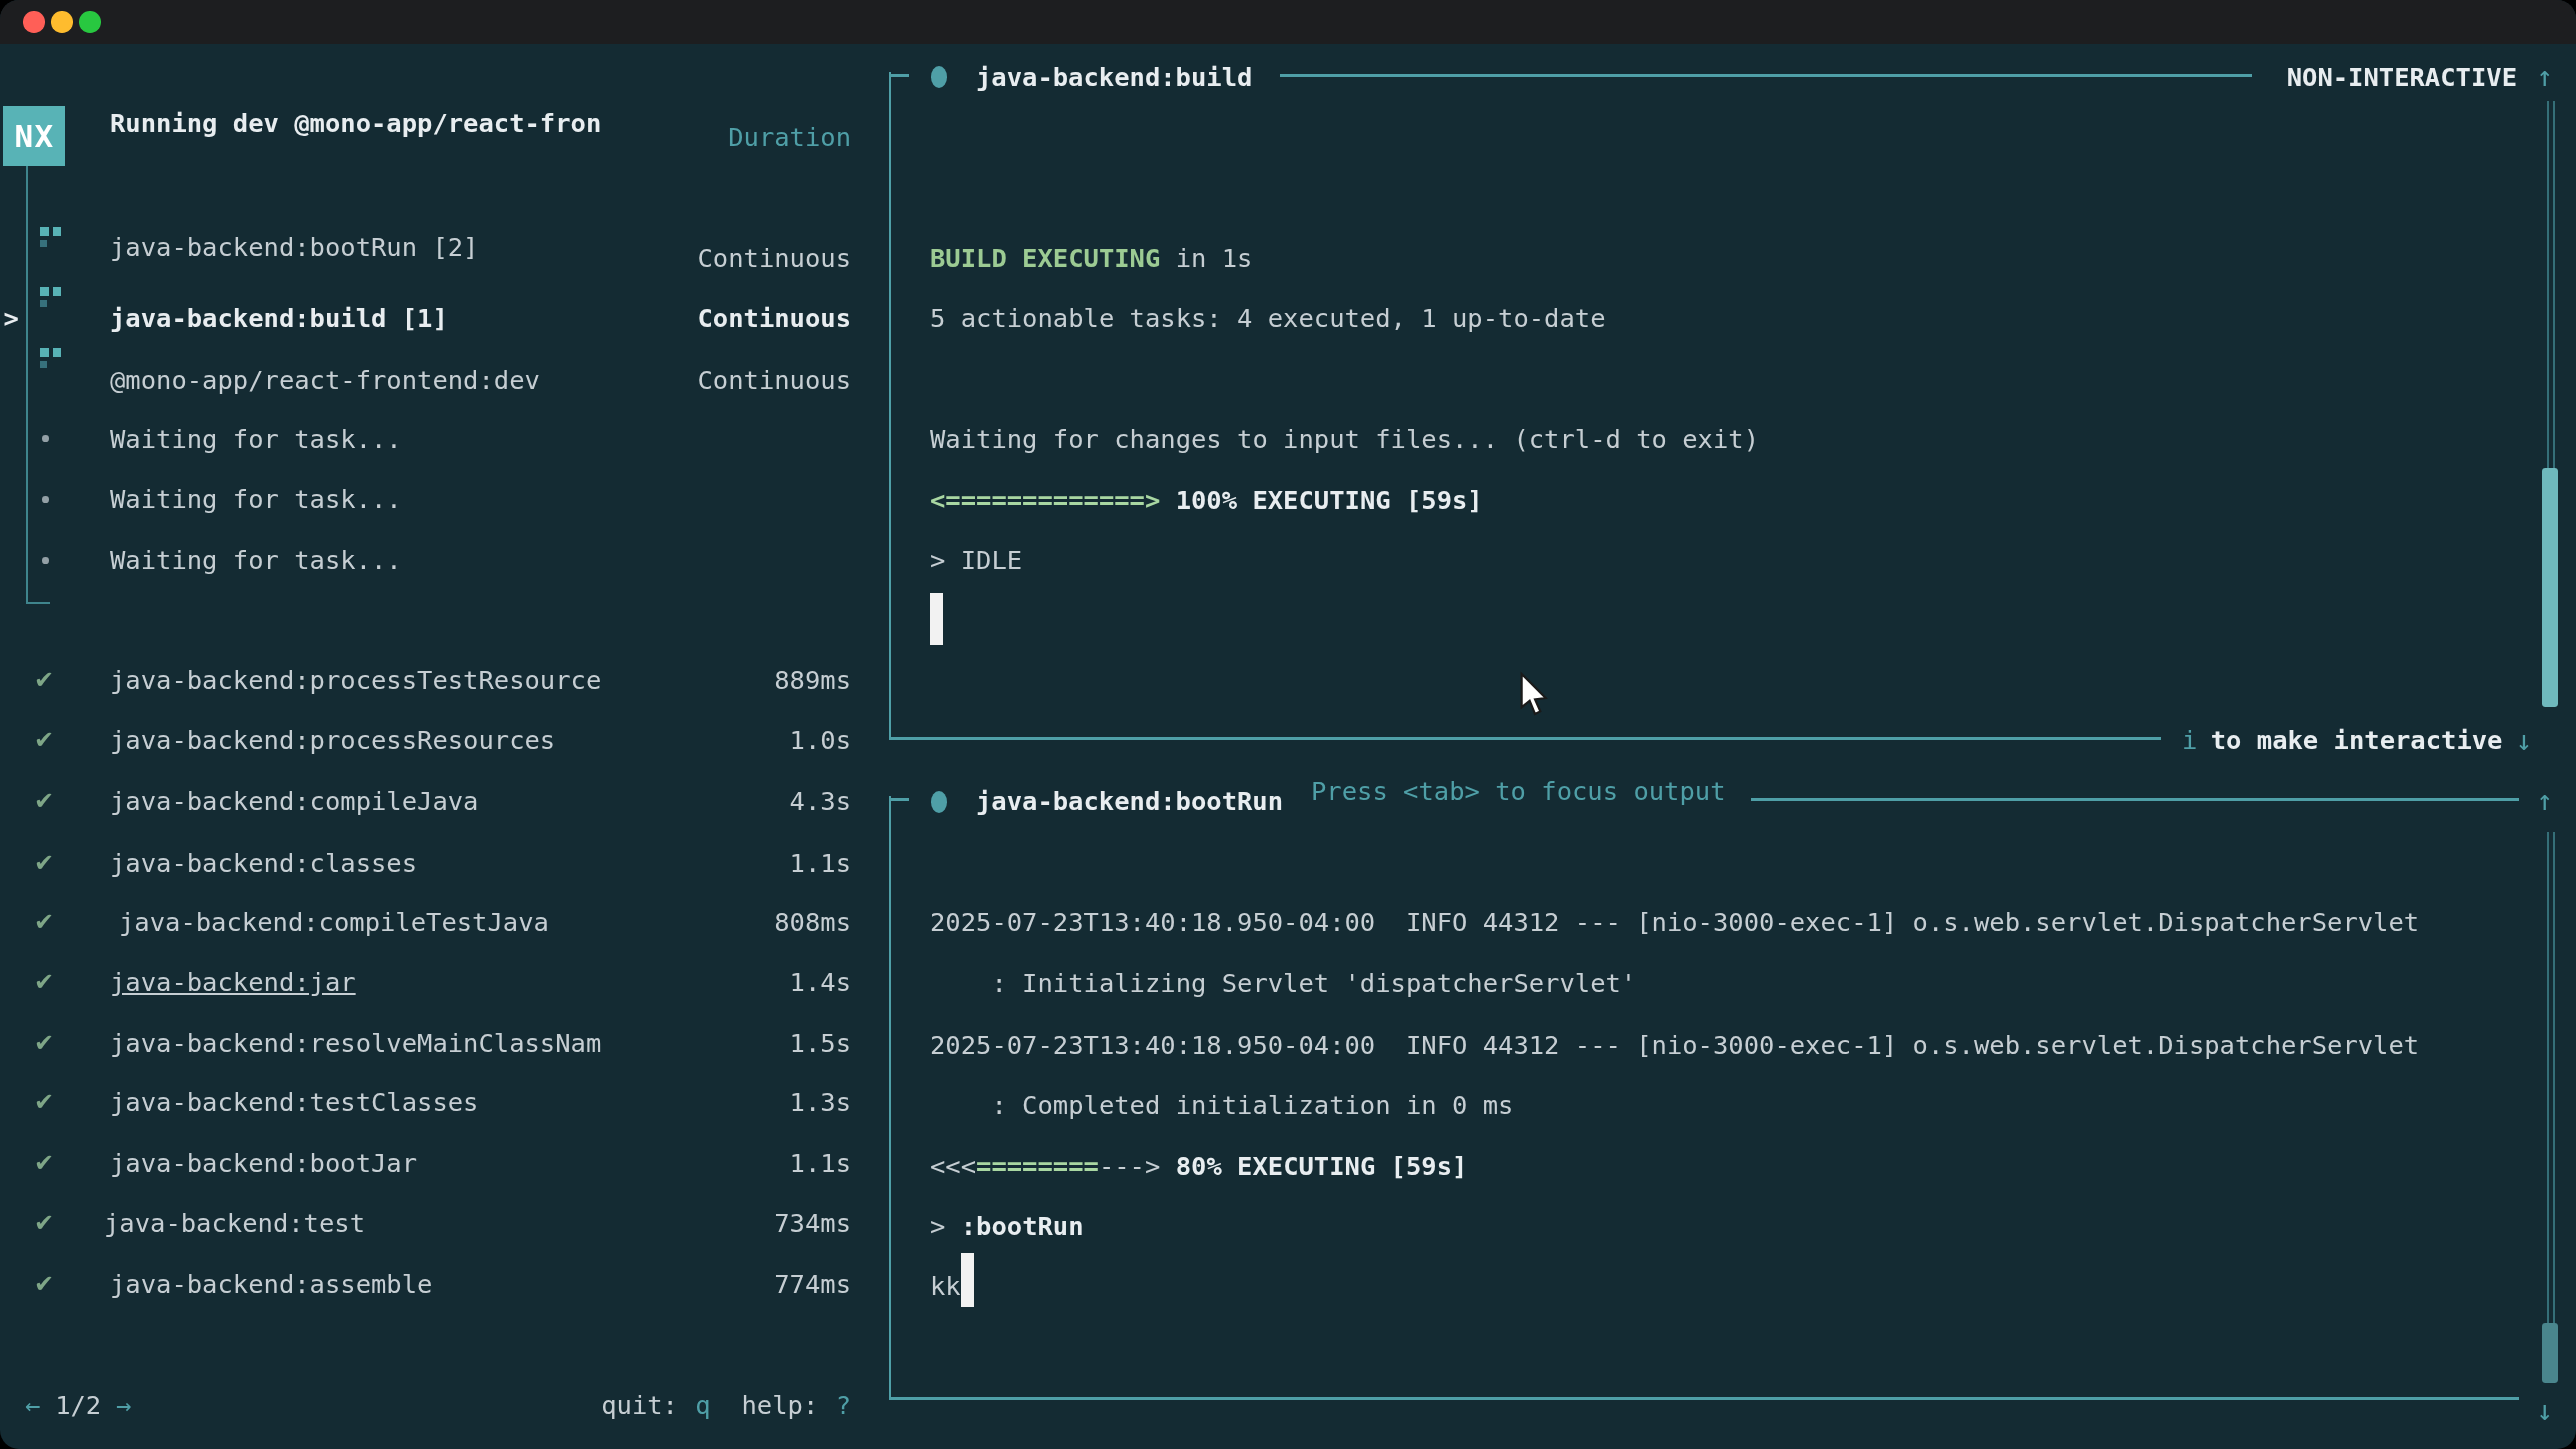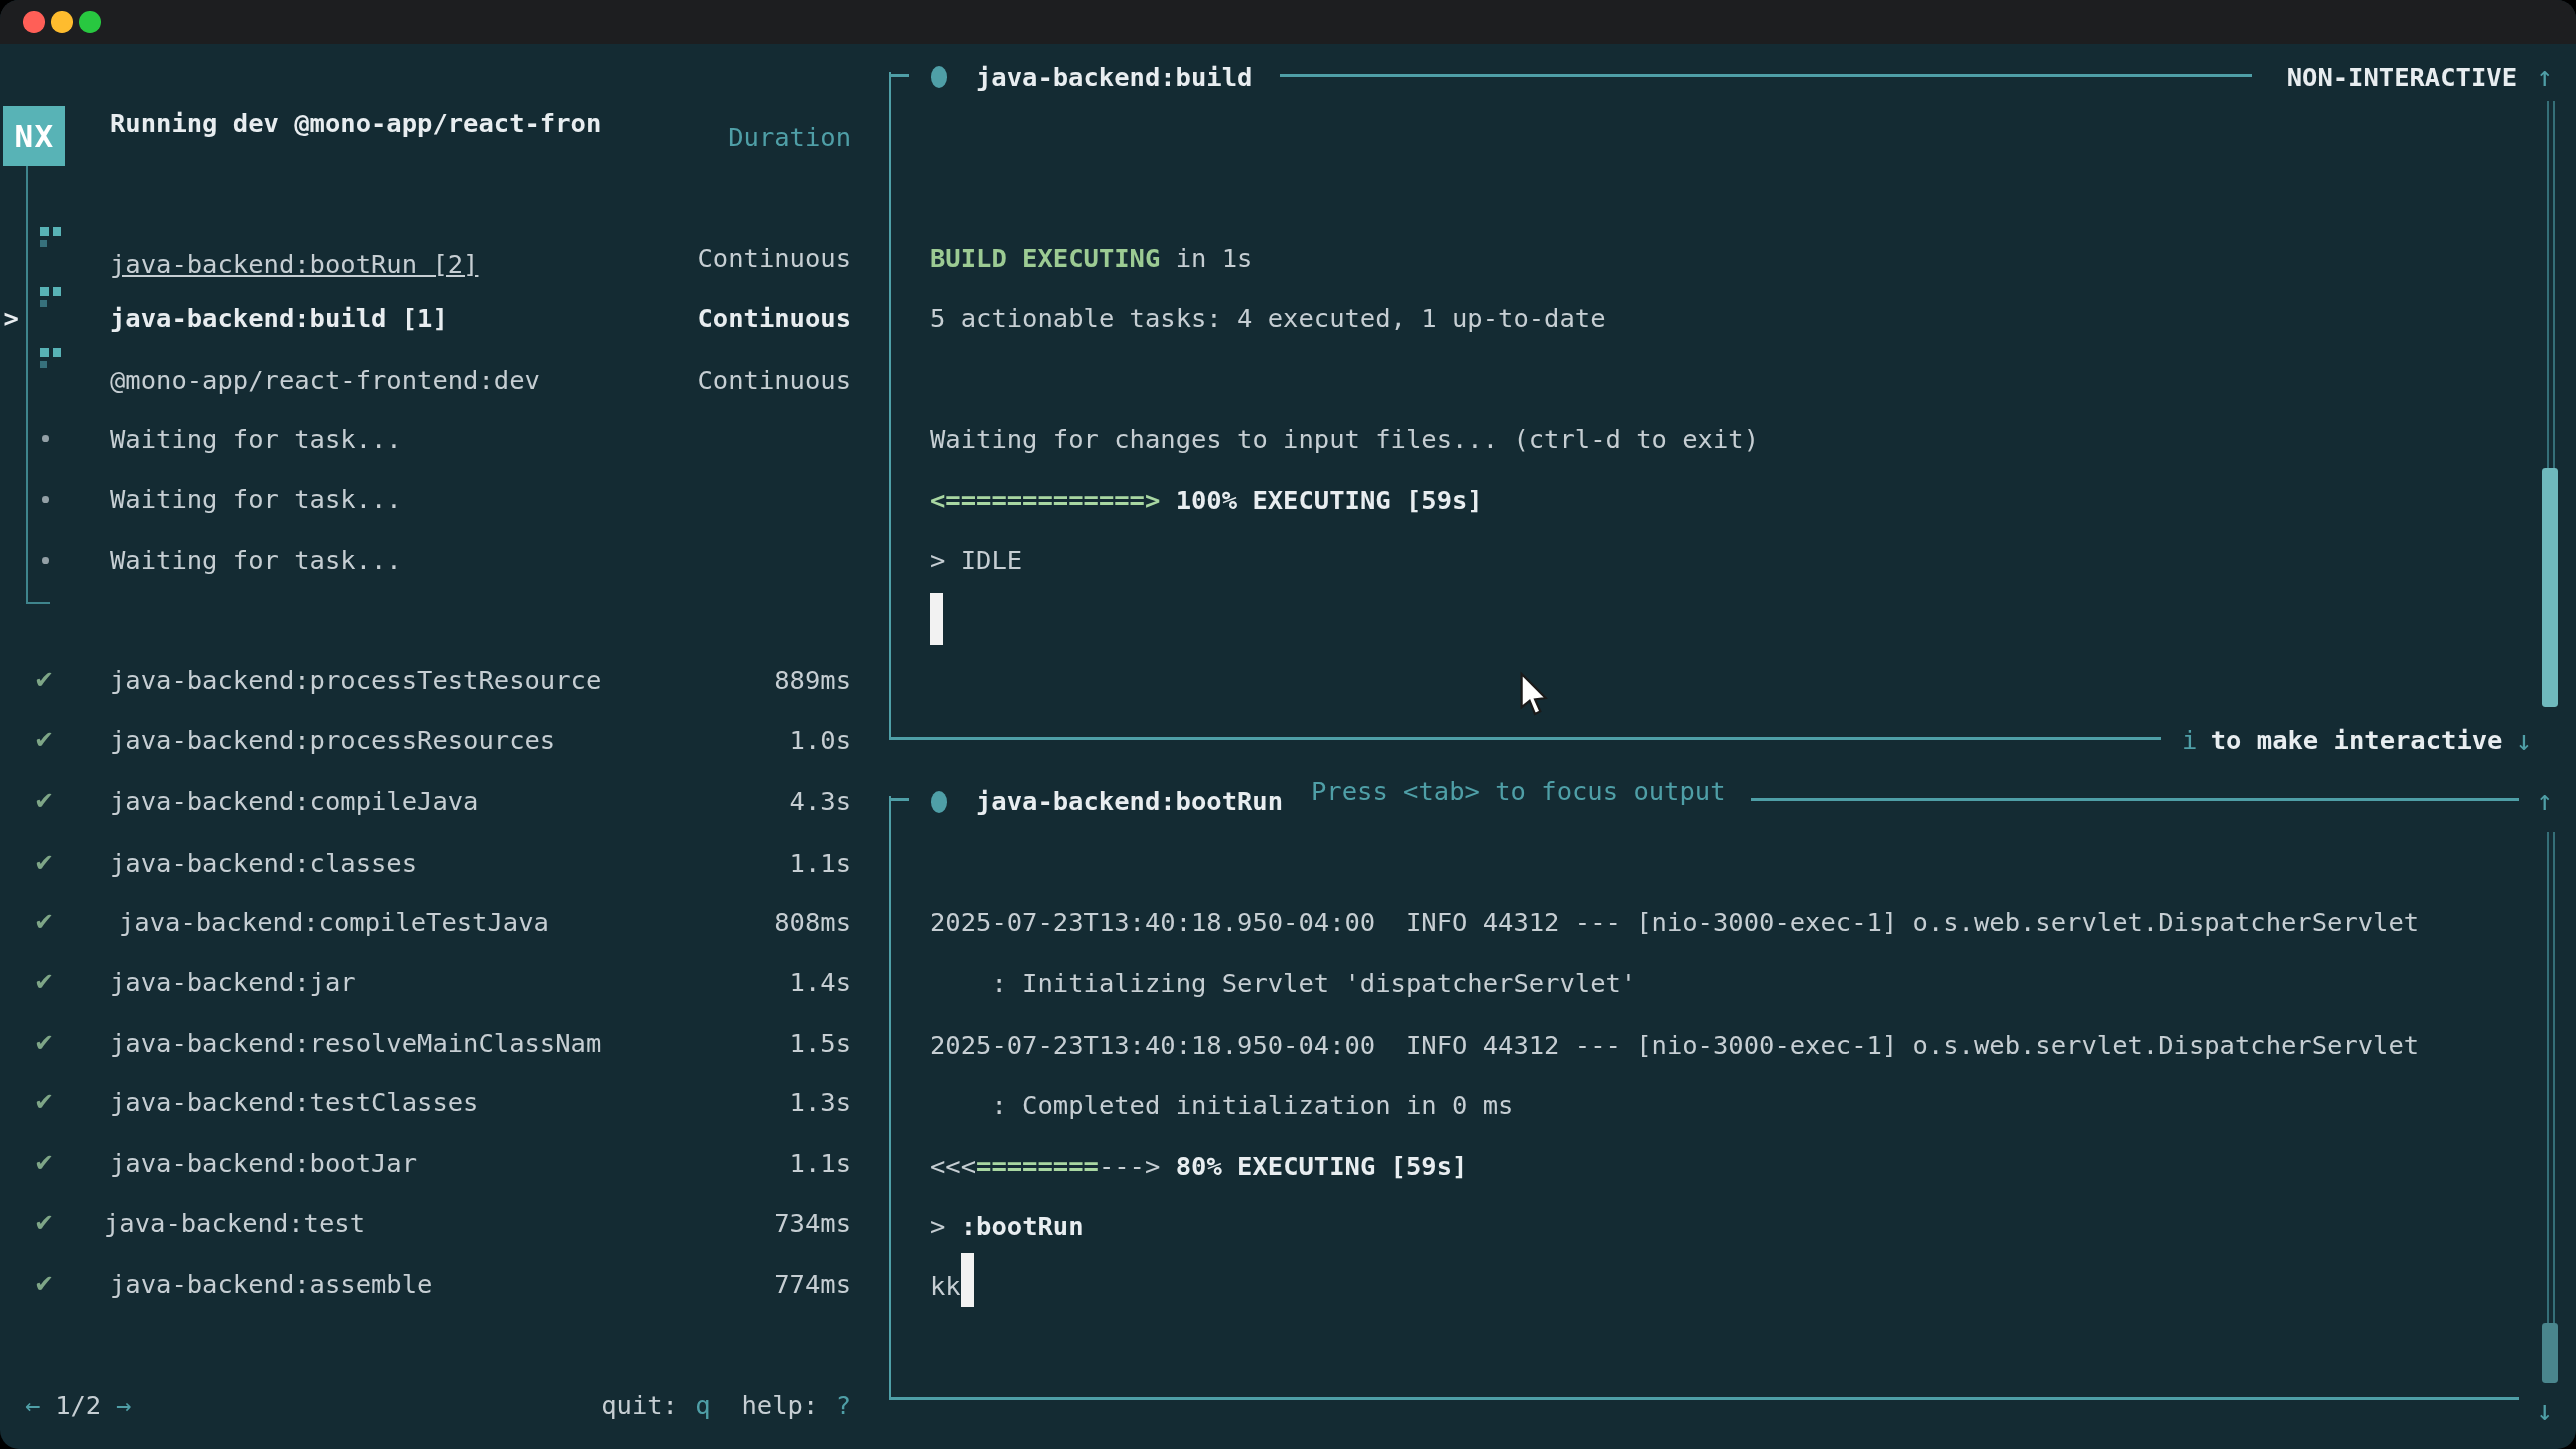--- a/index.html
+++ b/index.html
@@ -50,21 +50,21 @@
       <div class="vline" style="left:25.5px;top:602px;width:24px;height:2px;"></div>
 
       <div class="row bold" style="left:110px;top:93px;">Running dev @mono-app/react-fron</div>
       <div class="right-col teal" style="top:107px;">Duration</div>
 
       <div class="spinner" style="top:227px;">
           <i></i>
           <i class="d2"></i>
           <i class="d3"></i>
         </div>
-      <div class="row" style="left:110px;top:234px;text-decoration:underline;">java-backend:bootRun [2]</div>
+      <div class="row" style="left:110px;top:217px;">java-backend:bootRun [2]</div>
       <div class="right-col" style="top:228px;">Continuous</div>
 
       <div class="row bold" style="left:3.4px;top:288px;">&gt;</div>
       <div class="spinner" style="top:287px;">
           <i></i>
           <i class="d2"></i>
           <i class="d3"></i>
         </div>
       <div class="row bold" style="left:110px;top:288px;">java-backend:build [1]</div>
       <div class="right-col bold" style="top:288px;">Continuous</div>
@@ -98,21 +98,21 @@
 
       <div class="check" style="top:833px;">✔</div>
       <div class="row" style="left:110px;top:833px;">java-backend:classes</div>
       <div class="right-col" style="top:833px;">1.1s</div>
 
       <div class="check" style="top:892px;">✔</div>
       <div class="row" style="left:119px;top:892px;">java-backend:compileTestJava</div>
       <div class="right-col" style="top:892px;">808ms</div>
 
       <div class="check" style="top:952px;">✔</div>
-      <div class="row" style="left:110px;top:952px;">java-backend:jar</div>
+      <div class="row" style="left:110px;top:952px;text-decoration:underline;">java-backend:jar</div>
       <div class="right-col" style="top:952px;">1.4s</div>
 
       <div class="check" style="top:1013px;">✔</div>
       <div class="row" style="left:110px;top:1013px;">java-backend:resolveMainClassNam</div>
       <div class="right-col" style="top:1013px;">1.5s</div>
 
       <div class="check" style="top:1072px;">✔</div>
       <div class="row" style="left:110px;top:1072px;">java-backend:testClasses</div>
       <div class="right-col" style="top:1072px;">1.3s</div>
 

